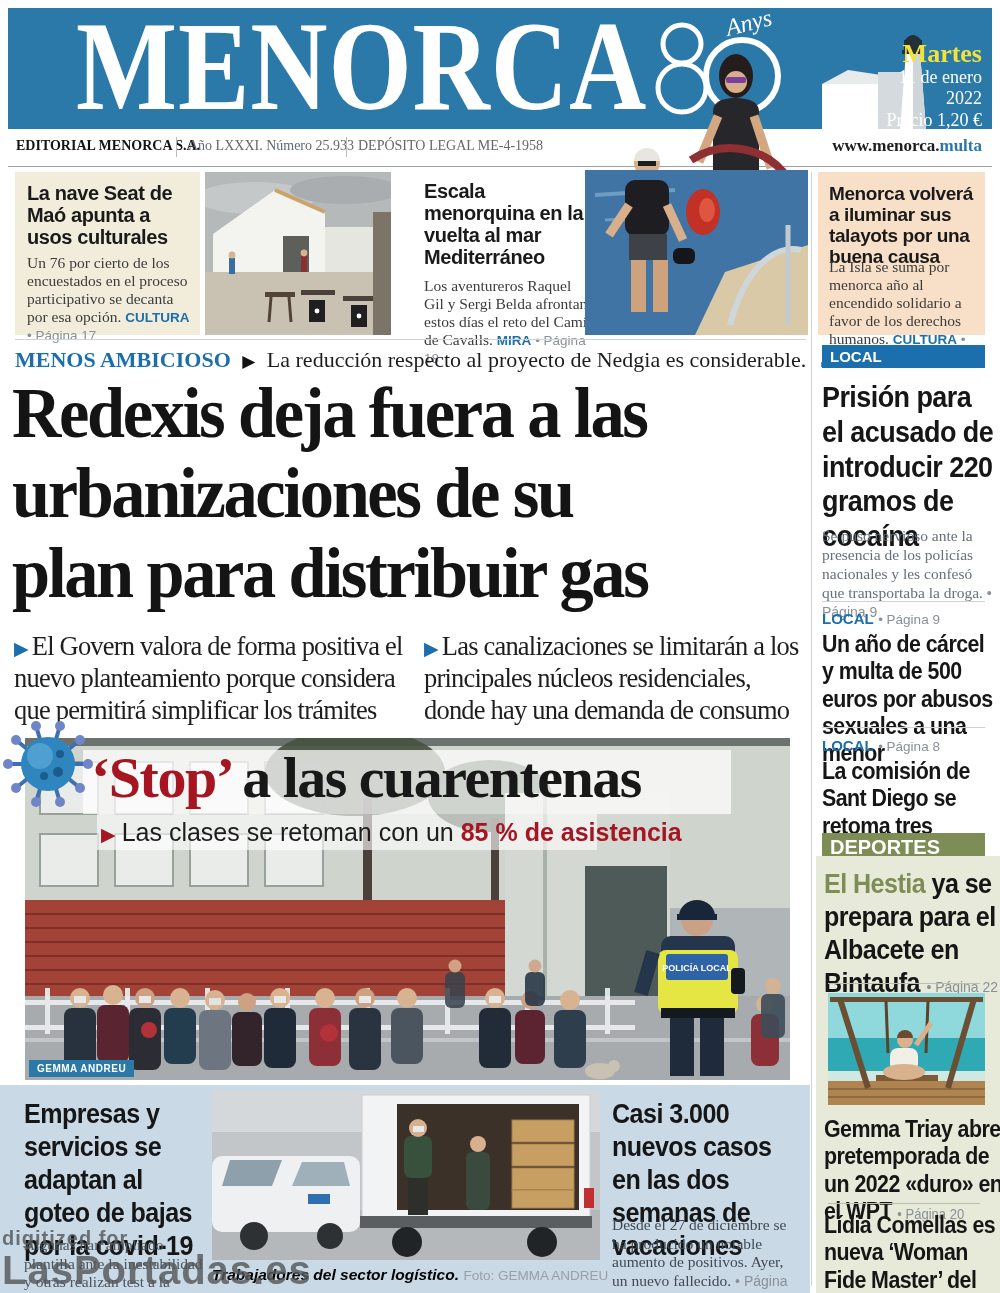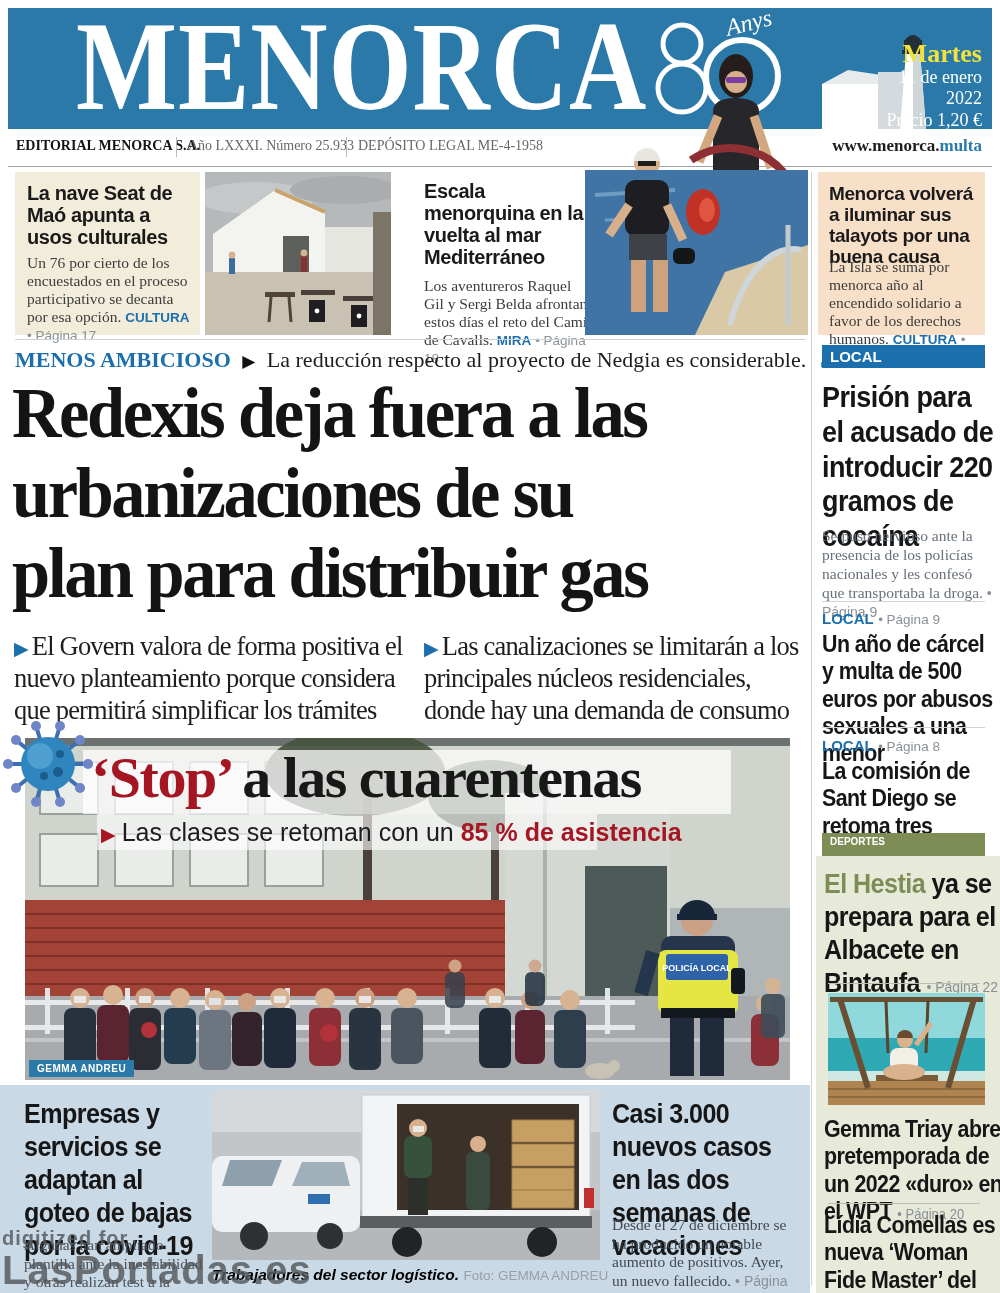--- a/index.html
+++ b/index.html
@@ -202,21 +202,21 @@
   <div class="abs" style="left:822px;top:737px;width:190px;">
     <div>
       <span class="sblabel">LOCAL</span>
       <span class="pageref" style="font-size:13.5px;">• Página 8</span>
     </div>
     <div class="sbtitle cond" style="margin-top:3px;font-size:23px;line-height:1.19;">La comisión de Sant Diego se retoma tres meses después de la polémica</div>
   </div>
 
   <div class="abs" style="left:816px;top:856px;width:184px;height:437px;background:#e7ead9;"></div>
   <div class="abs" style="left:822px;top:833px;width:163px;height:23px;background:#7e8d55;">
-    <span style="position:absolute;left:8px;top:3px;color:#fff;font-weight:bold;font-size:10px;">DEPORTES</span>
+    <span style="position:absolute;left:8px;top:3px;color:#fff;font-weight:bold;font-size:20px;">DEPORTES</span>
   </div>
 
   <div class="abs sbtitle cond" style="left:824px;top:868px;width:192px;font-size:27px;line-height:1.22;">
     <span style="color:#7e8d55;">El Hestia</span><span> ya se prepara para el Albacete en Bintaufa</span>
     <span class="pageref" style="font-size:15px;font-weight:normal;letter-spacing:0;">• Página 22</span>
   </div>
 
   <div class="abs" style="left:828px;top:983px;width:152px;border-top:1px solid #b9bfae;"></div>
 
   <div class="abs" style="left:828px;top:993px;width:157px;height:112px;">

